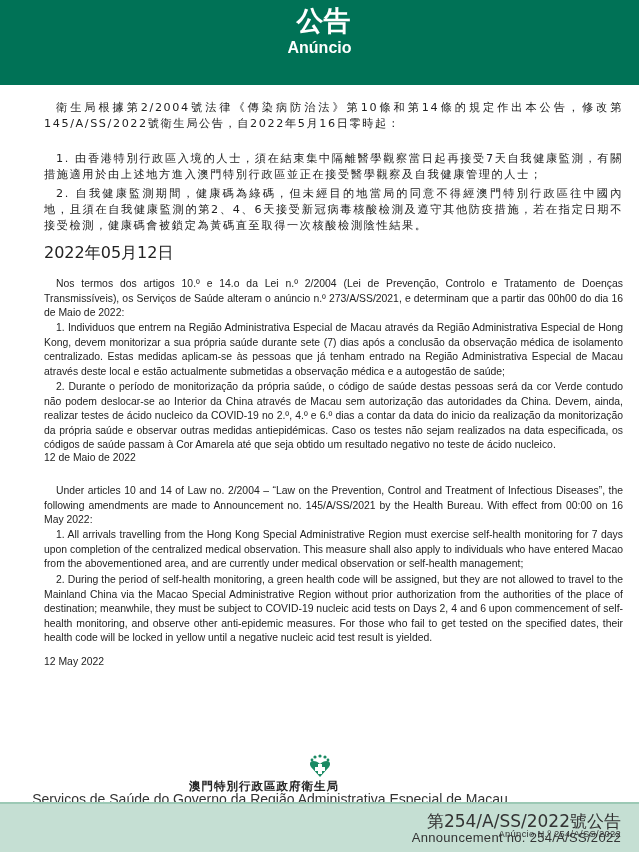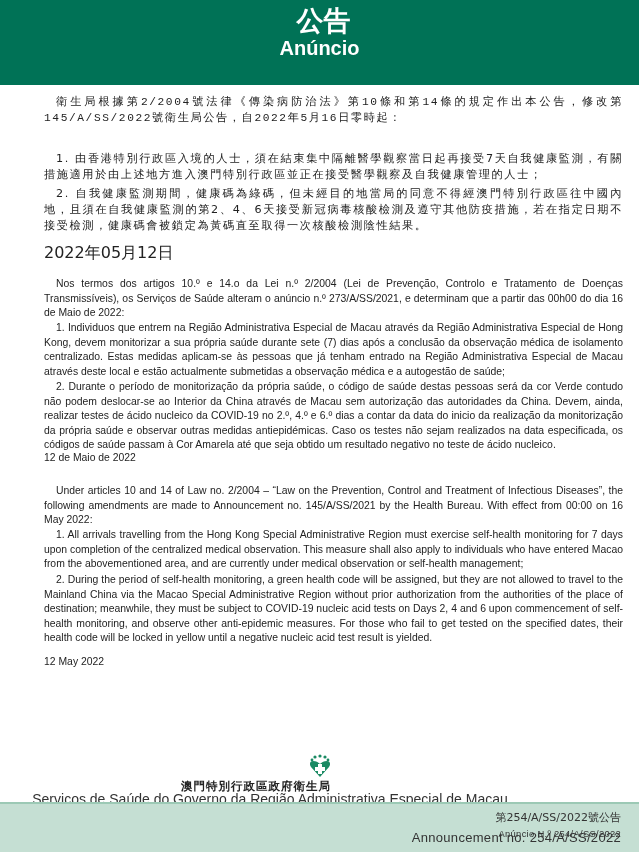--- a/index.html
+++ b/index.html
@@ -7,52 +7,52 @@
     width: 639px; height: 852px; position: relative; overflow: hidden;
     background: #ffffff;
     font-family: "Liberation Sans", "DejaVu Sans", sans-serif;
     color: #1a1a1a;
   }
   .header {
     position: absolute; left: 0; top: 0; width: 639px; height: 85px;
     background: #007256; color: #ffffff; text-align: center;
   }
   .header .zh { position: absolute; top: 6px; left: 8px; right: 0; font-size: 27px; font-weight: bold; line-height: 30px; font-family: "DejaVu Sans", sans-serif; }
-  .header .pt { position: absolute; top: 39px; left: 0; right: 0; font-size: 20px; font-weight: bold; line-height: 18px; }
+  .header .pt { position: absolute; top: 39px; left: 0; right: 0; font-size: 16px; font-weight: bold; line-height: 18px; }
   .header .en { position: absolute; top: 58px; left: 0; right: 0; font-size: 17px; font-weight: bold; line-height: 20px; letter-spacing: 0.2px; }
 
   .content { position: absolute; left: 44px; top: 0; width: 579px; }
   .p { position: absolute; left: 0; width: 579px; font-size: 10.4px; line-height: 14.5px; text-align: justify; text-indent: 12px; color: #222; }
   .p.zh { font-size: 11.2px; line-height: 16px; letter-spacing: 1.6px; font-family: "DejaVu Sans", sans-serif; }
   .date { position: absolute; left: 0; font-size: 10.4px; line-height: 14px; color: #222; }
   .date.zh { font-size: 16px; font-family: "DejaVu Sans", sans-serif; }
 
   .footer-logo { position: absolute; left: 0; top: 754px; width: 639px; text-align: center; }
   .logo-icon { display: inline-block; width: 22px; height: 24px; }
-  .footer-zh { position: absolute; top: 779px; left: 0; width: 512px; text-align: center; font-size: 11.5px; font-weight: bold; letter-spacing: 1px; font-family: "DejaVu Sans", sans-serif; color: #222; }
+  .footer-zh { position: absolute; top: 779px; left: 8px; width: 512px; text-align: center; font-size: 11.5px; font-weight: bold; letter-spacing: 1px; font-family: "DejaVu Sans", sans-serif; color: #222; }
   .footer-pt { position: absolute; top: 791px; left: 0; width: 540px; text-align: center; font-size: 14px; color: #333; }
   .footer-band {
     position: absolute; left: 0; top: 802px; width: 639px; height: 50px;
     background: #c5dfd3; border-top: 2px solid #9cc9b5;
   }
   .ref { position: absolute; right: 18px; text-align: right; color: #333; }
-  .ref.zh { top: 6px; font-size: 11px; font-family: "DejaVu Sans", sans-serif; }
+  .ref.zh { top: 6px; font-size: 17px; font-family: "DejaVu Sans", sans-serif; }
   .ref.pt { top: 24px; font-size: 9.4px; letter-spacing: 0.3px; }
   .ref.en { top: 26px; font-size: 13px; letter-spacing: 0.3px; }
 </style>
 </head>
 <body>
 
 <div class="header">
   <div class="zh">公告</div>
   <div class="pt">Anúncio</div>
 </div>
 
 <div class="content">
-  <div class="p zh" style="top:94px;font-family:Liberation Mono, monospace;">衛生局根據第2/2004號法律《傳染病防治法》第10條和第14條的規定作出本公告，修改第145/A/SS/2022號衛生局公告，自2022年5月16日零時起：</div>
+  <div class="p zh" style="top:100px;">衛生局根據第2/2004號法律《傳染病防治法》第10條和第14條的規定作出本公告，修改第145/A/SS/2022號衛生局公告，自2022年5月16日零時起：</div>
   <div class="p zh" style="top:151px;">1. 由香港特別行政區入境的人士，須在結束集中隔離醫學觀察當日起再接受7天自我健康監測，有關措施適用於由上述地方進入澳門特別行政區並正在接受醫學觀察及自我健康管理的人士；</div>
   <div class="p zh" style="top:186px;">2. 自我健康監測期間，健康碼為綠碼，但未經目的地當局的同意不得經澳門特別行政區往中國內地，且須在自我健康監測的第2、4、6天接受新冠病毒核酸檢測及遵守其他防疫措施，若在指定日期不接受檢測，健康碼會被鎖定為黃碼直至取得一次核酸檢測陰性結果。</div>
   <div class="date zh" style="top:246px;">2022年05月12日</div>
 
   <div class="p" style="top:277px;">Nos termos dos artigos 10.º e 14.o da Lei n.º 2/2004 (Lei de Prevenção, Controlo e Tratamento de Doenças Transmissíveis), os Serviços de Saúde alteram o anúncio n.º 273/A/SS/2021, e determinam que a partir das 00h00 do dia 16 de Maio de 2022:</div>
   <div class="p" style="top:321px;">1. Individuos que entrem na Região Administrativa Especial de Macau através da Região Administrativa Especial de Hong Kong, devem monitorizar a sua própria saúde durante sete (7) dias após a conclusão da observação médica de isolamento centralizado. Estas medidas aplicam-se às pessoas que já tenham entrado na Região Administrativa Especial de Macau através deste local e estão actualmente submetidas a observação médica e a autogestão de saúde;</div>
   <div class="p" style="top:380px;">2. Durante o período de monitorização da própria saúde, o código de saúde destas pessoas será da cor Verde contudo não podem deslocar-se ao Interior da China através de Macau sem autorização das autoridades da China. Devem, ainda, realizar testes de ácido nucleico da COVID-19 no 2.º, 4.º e 6.º dias a contar da data do inicio da realização da monitorização da própria saúde e observar outras medidas antiepidémicas. Caso os testes não sejam realizados na data especificada, os códigos de saúde passam à Cor Amarela até que seja obtido um resultado negativo no teste de ácido nucleico.</div>
   <div class="date" style="top:451px;">12 de Maio de 2022</div>
 
   <div class="p" style="top:484px;">Under articles 10 and 14 of Law no. 2/2004 – “Law on the Prevention, Control and Treatment of Infectious Diseases”, the following amendments are made to Announcement no. 145/A/SS/2021 by the Health Bureau. With effect from 00:00 on 16 May 2022:</div>

